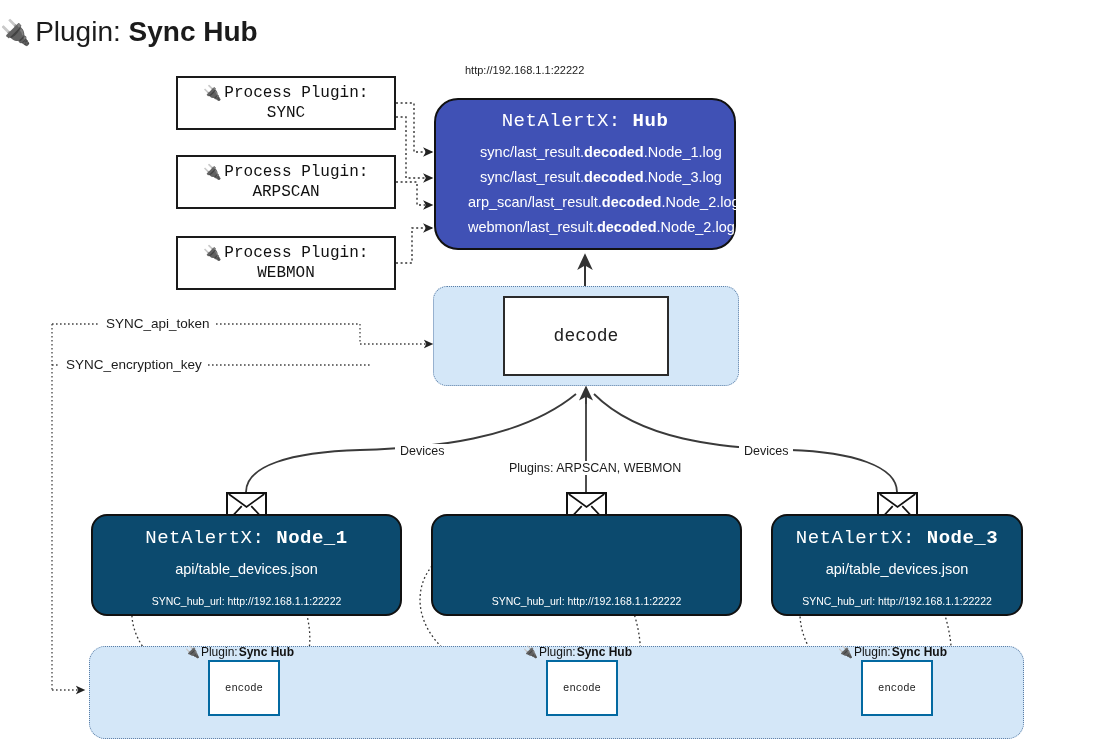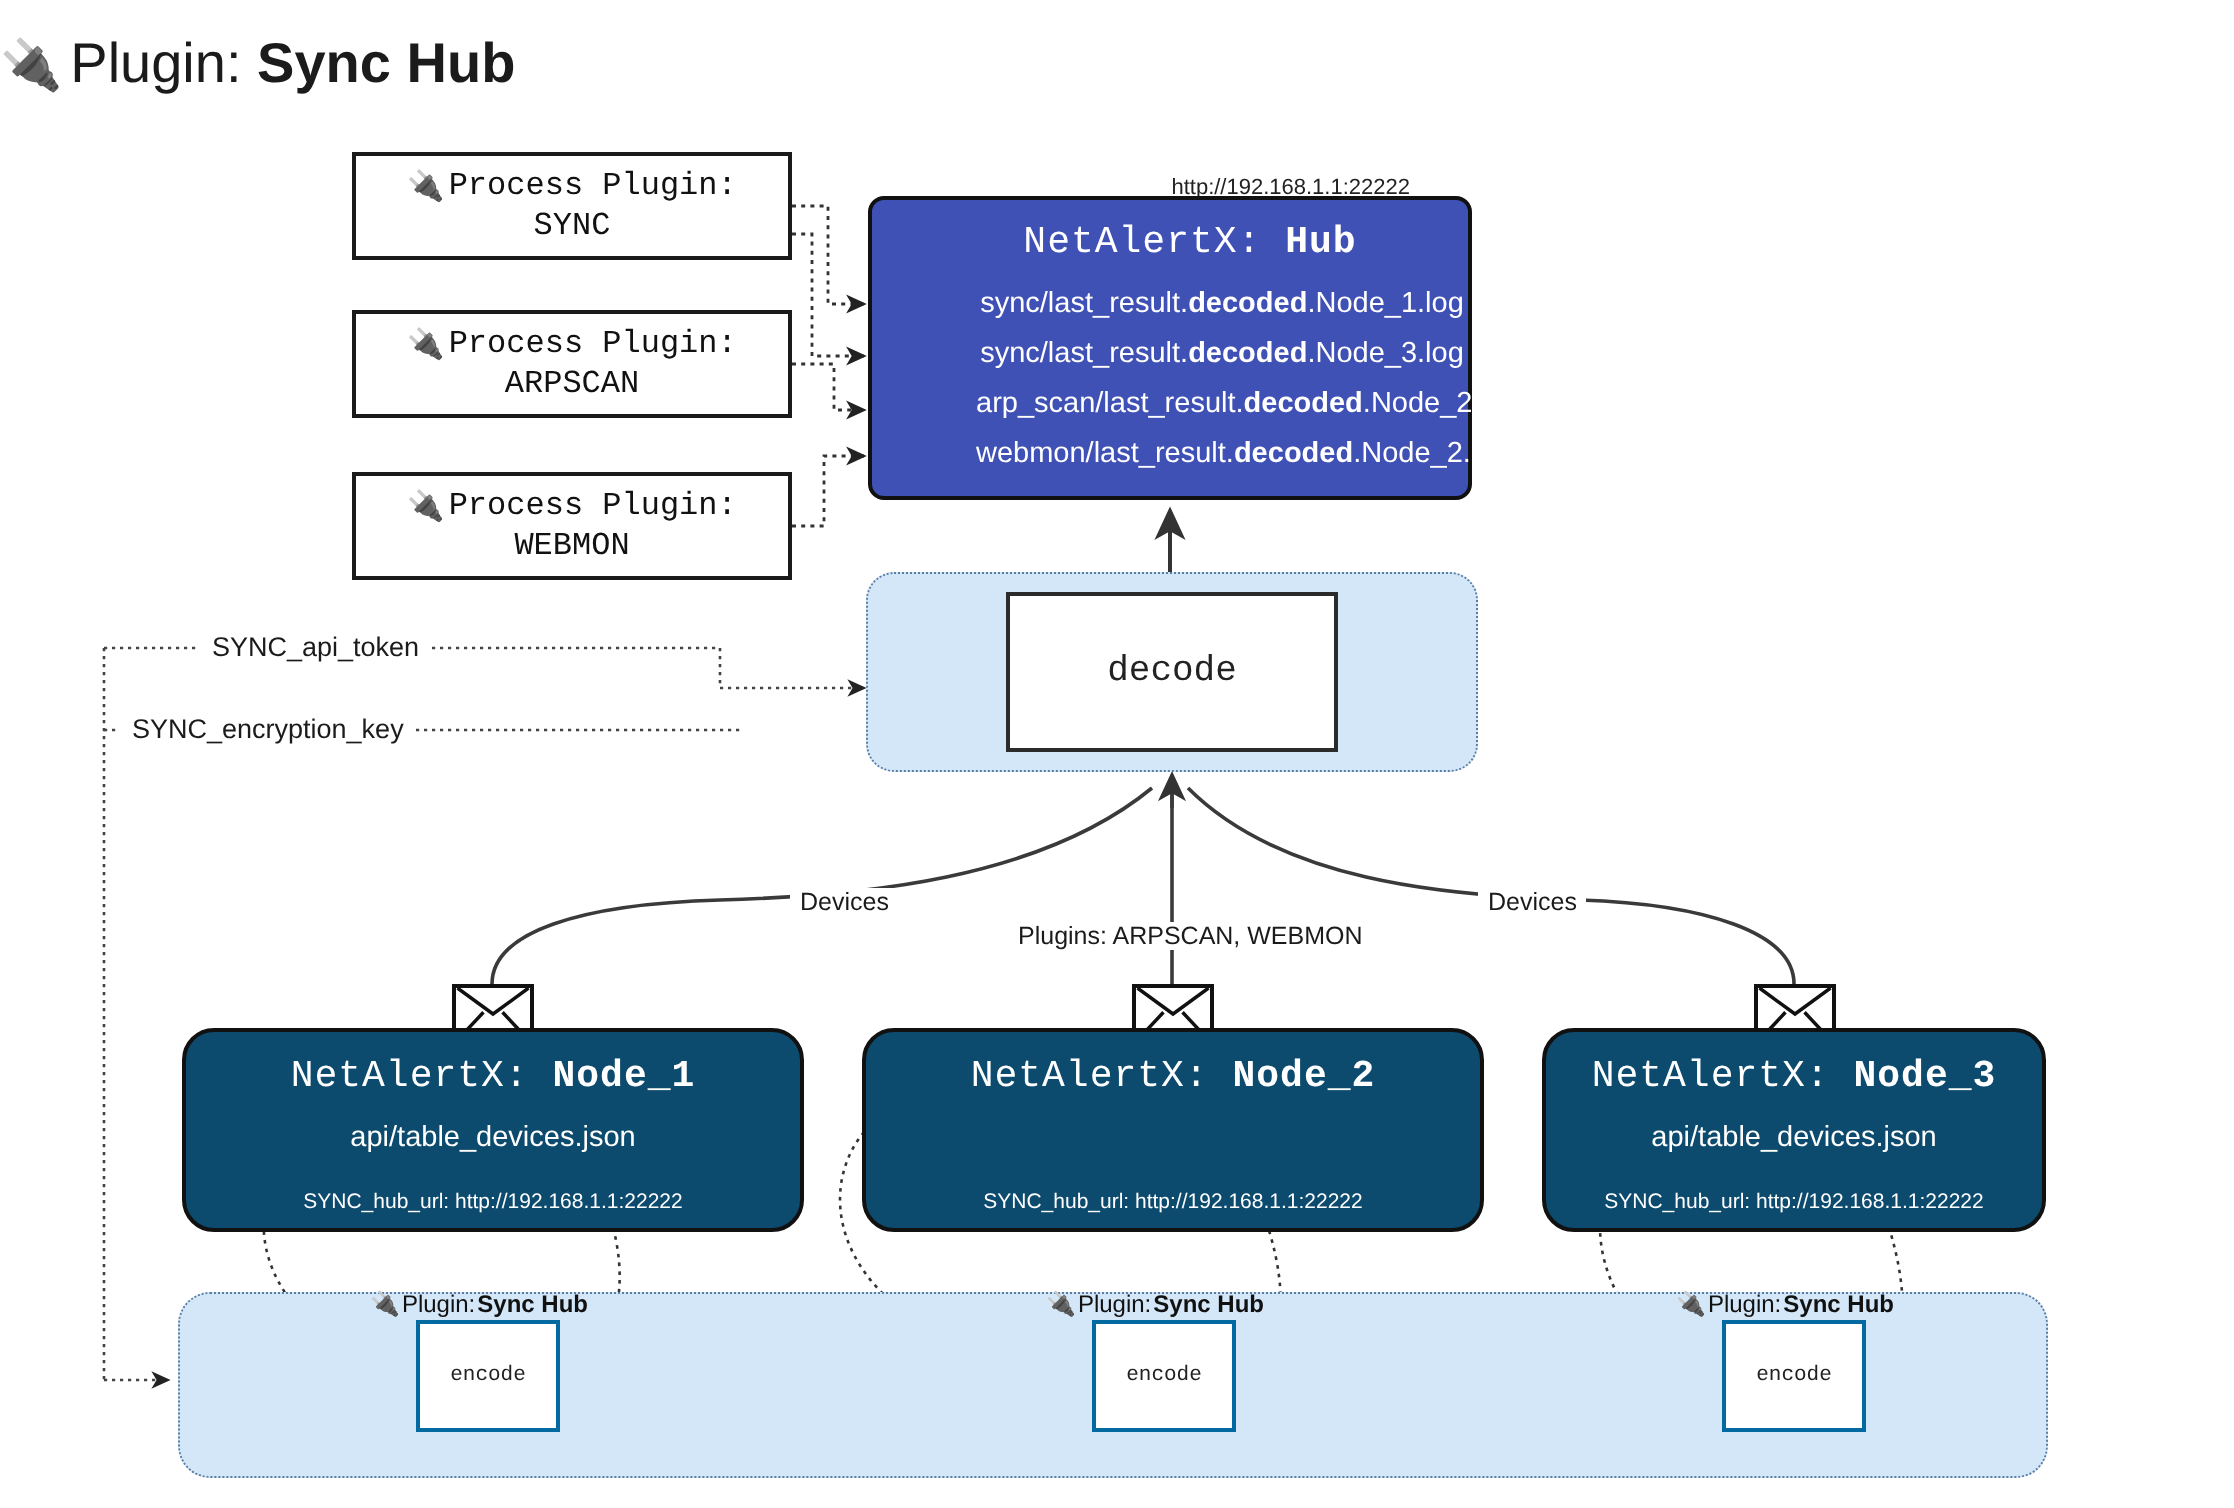--- a/index.html
+++ b/index.html
@@ -14,21 +14,21 @@
 
   
   #title{
     position:absolute;left:0;top:16px;width:1117px;text-align:left;
     font-size:28px;color:#1b1b1b;white-space:nowrap;
   }
   #title .plug{font-size:25px;margin-right:4px;}
   #title .strong{font-weight:bold;}
 
   #hub-url{
-    position:absolute;left:465px;top:88px;width:240px;text-align:right;
+    position:absolute;left:465px;top:64px;width:240px;text-align:left;
     font-size:11px;color:#222;
   }
 
   
   .proc-box{
     position:absolute;width:220px;height:54px;
     background:#ffffff;border:2px solid #1a1a1a;
     font-family:"Liberation Mono","DejaVu Sans Mono",monospace;
     font-size:16px;color:#111;
     display:flex;flex-direction:column;align-items:center;justify-content:center;
@@ -37,22 +37,22 @@
   .proc-box .l1{display:flex;align-items:center;gap:2px;white-space:nowrap;}
   .proc-box .l1 .plug{font-family:"DejaVu Sans",sans-serif;font-size:15px;}
   .proc-box .l2{white-space:nowrap;}
   #proc-sync{left:176px;top:76px;}
   #proc-arp{left:176px;top:155px;}
   #proc-web{left:176px;top:236px;}
 
   
   #hub{
     position:absolute;left:434px;top:98px;width:302px;height:152px;
-    background:#4051b5;border:2.5px solid #111;border-radius:8px;
-    box-sizing:border-box;color:#ffffff;padding-left:20px;
+    background:#4051b5;border:2.5px solid #111;border-radius:24px;
+    box-sizing:border-box;color:#ffffff;
   }
   #hub .hub-title{
     text-align:center;margin-top:10px;font-size:19px;
     font-family:"Liberation Mono","DejaVu Sans Mono",monospace;
     letter-spacing:.5px;
   }
   #hub .hub-title b{font-weight:bold;}
   #hub .lines{margin-top:8px;margin-left:32px;}
   #hub .lines div{
     font-size:14.5px;text-align:center;line-height:1.72;color:#fff;white-space:nowrap;
@@ -277,24 +277,20 @@
       <span>NetAlertX:</span>
       <b>Node_1</b>
     </div>
     <div class="n-lines">
       <div>api/table_devices.json</div>
     </div>
     <div class="n-foot">SYNC_hub_url: http://192.168.1.1:22222</div>
   </div>
 
   <div class="node" id="node2">
-    <div class="n-title">
-      <span>NetAlertX:</span>
-      <b>Node_2</b>
-    </div>
     <div class="n-foot">SYNC_hub_url: http://192.168.1.1:22222</div>
   </div>
 
   <div class="node" id="node3">
     <div class="n-title">
       <span>NetAlertX:</span>
       <b>Node_3</b>
     </div>
     <div class="n-lines">
       <div>api/table_devices.json</div>

